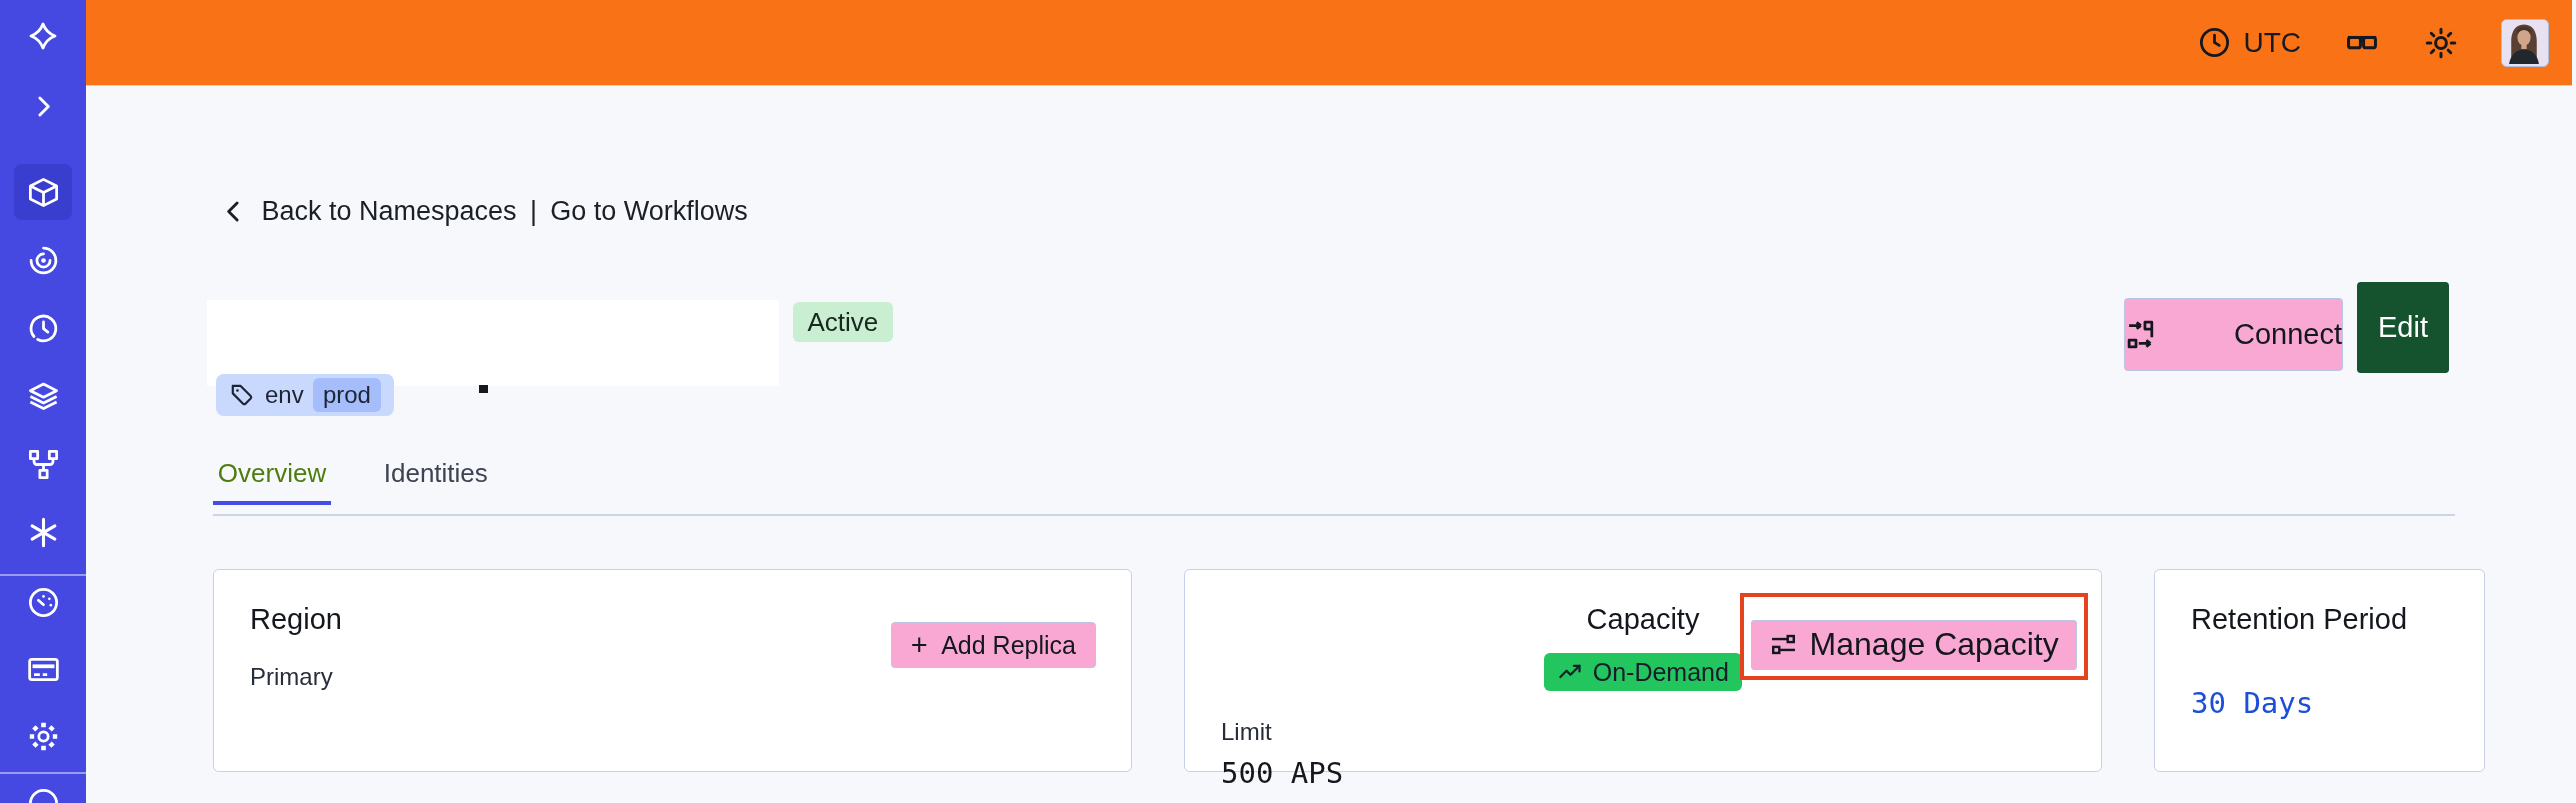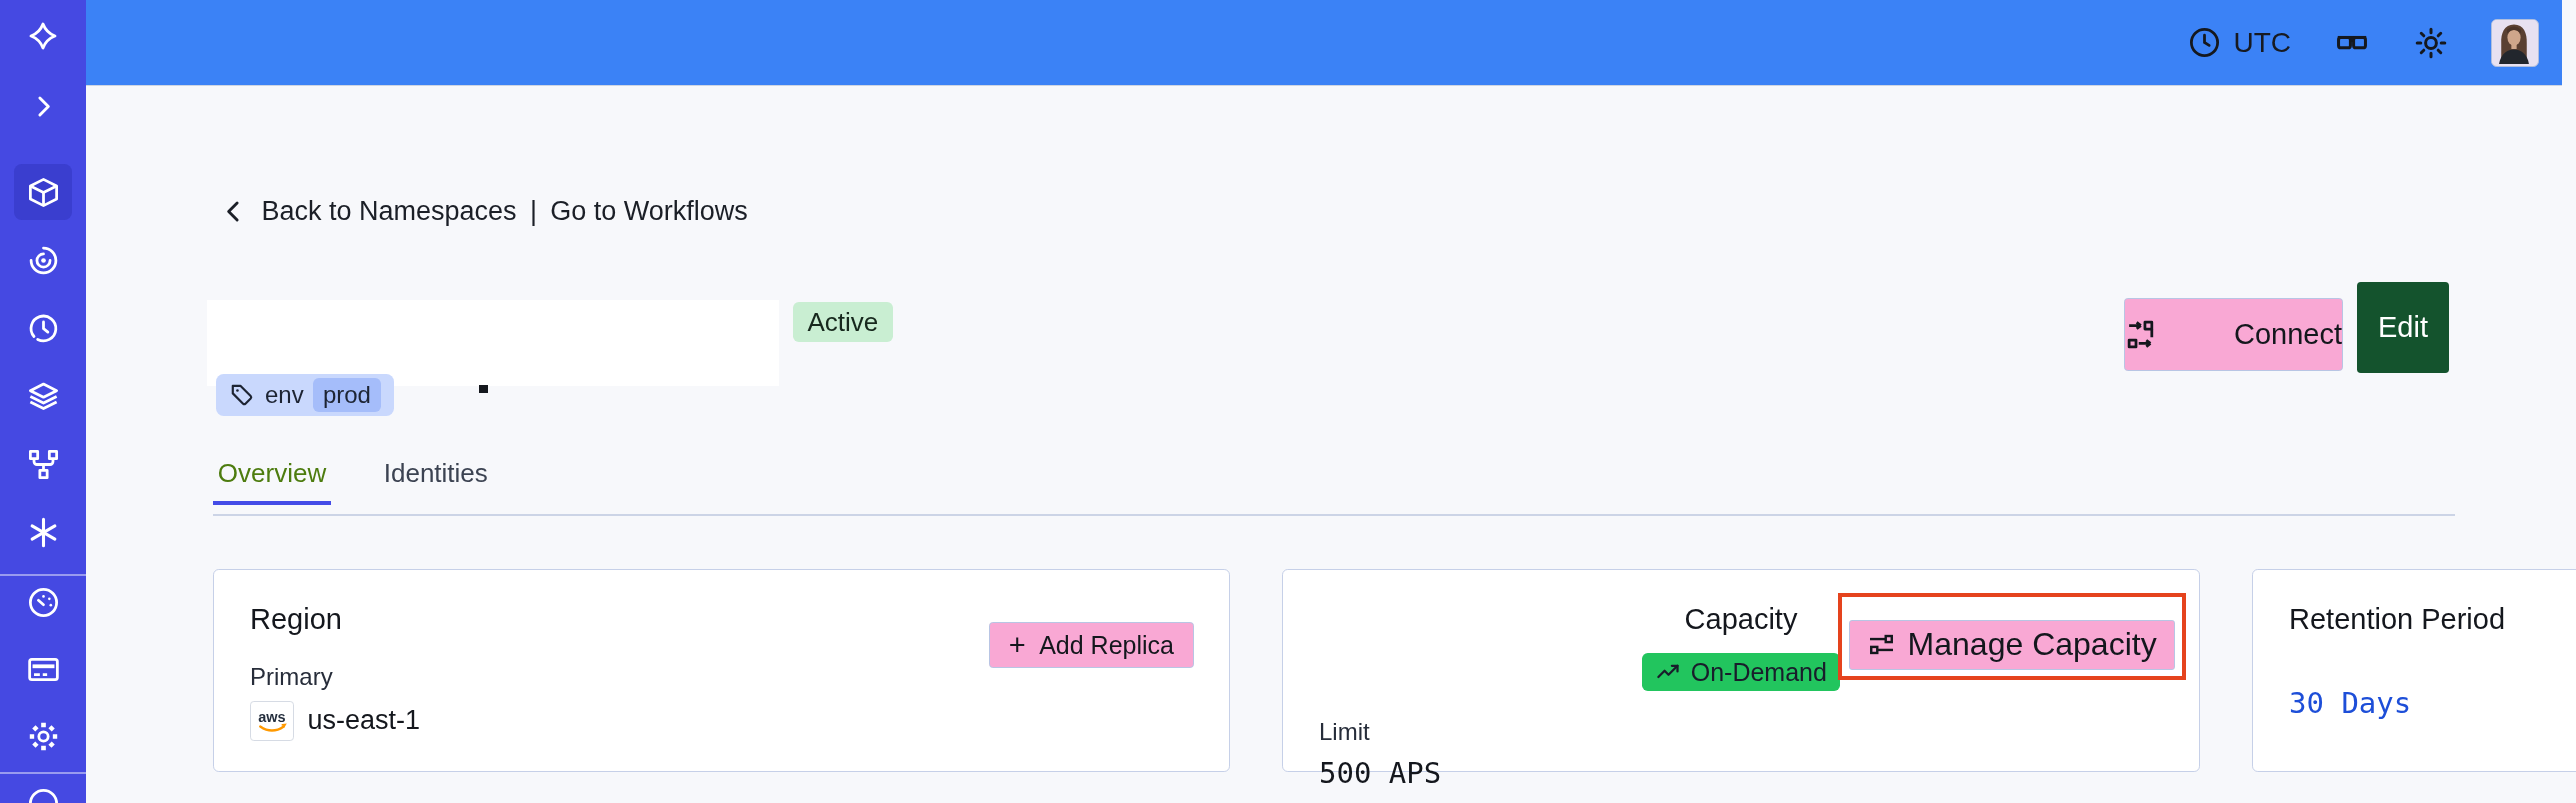--- a/index.html
+++ b/index.html
@@ -7,21 +7,21 @@
   body { font-family:"Liberation Sans", sans-serif; }
   .app { position:relative; width:2576px; height:804px; background:#f7f8fb; overflow:hidden; }
 
   
   .sidebar { position:absolute; left:0; top:0; width:86px; height:804px; background:#4549e2; z-index:5; }
   .side-item { position:absolute; left:0; width:86px; display:flex; justify-content:center; }
   .side-active { position:absolute; left:14.4px; top:164px; width:58px; height:56px; background:#3a3ecf; border-radius:7.7px; display:flex; align-items:center; justify-content:center; }
   .side-divider { position:absolute; left:0; width:86px; height:1.9px; background:rgba(255,255,255,0.45); }
 
   
-  .topbar { position:absolute; left:72px; top:0; width:2490px; height:86px; background:#3b82f6; border-bottom:1.9px solid #cdd5e3; display:flex; align-items:center; justify-content:flex-end; gap:42px; padding-right:23px; z-index:4; }
+  .topbar { position:absolute; left:82px; top:0; width:2490px; height:86px; background:#f97316; border-bottom:1.9px solid #cdd5e3; display:flex; align-items:center; justify-content:flex-end; gap:42px; padding-right:23px; z-index:4; }
   .tz-group { display:flex; align-items:center; gap:11.5px; }
   .tz-label { font-size:28px; font-weight:500; color:#171a21; }
   .avatar { width:48px; height:48px; border:1.9px solid #aebedf; border-radius:5.8px; overflow:hidden; background:#e8e1f1; }
 
   
   .breadcrumb { position:absolute; left:219px; top:196px; display:flex; align-items:center; gap:13.4px; font-size:27px; color:#1b1f27; font-weight:500; }
   .crumb-sep { color:#1b1f27; font-weight:400; }
 
   
   .title-redaction { position:absolute; left:207px; top:300px; width:572px; height:86px; background:#ffffff; }
@@ -36,21 +36,21 @@
 
   
   .tabbar-line { position:absolute; left:213px; top:514px; width:2242px; height:1.9px; background:#ccd4e6; }
   .tabs { position:absolute; left:213px; top:458px; display:flex; gap:48px; }
   .tab { font-size:26px; color:#3c4352; padding:0 4.8px 16.3px 4.8px; cursor:pointer; }
   .tab.active { color:#4d7c0f; font-weight:500; border-bottom:4.8px solid #444ce7; padding-bottom:11.5px; }
 
   
   .cards { position:absolute; left:213px; top:569px; display:flex; gap:52px; }
   .card { position:relative; background:#ffffff; border:1.9px solid #c6d0e8; border-radius:5.8px; height:203px; padding:33px 36px; }
-  .card-region { width:1017px; }
+  .card-region { width:919px; }
   .card-capacity { width:918px; }
   .card-retention { width:331px; }
   .card-title { font-size:29px; font-weight:500; color:#14171d; }
   .card-header { display:flex; align-items:center; gap:17.3px;flex-direction:column; }
   .field-label { margin-top:27px; font-size:24px; color:#272d3a; }
   .mono-value { margin-top:9.6px; font-family:"DejaVu Sans Mono", monospace; font-size:29px; color:#14171d; }
   .retention-value { margin-top:50px; font-family:"DejaVu Sans Mono", monospace; font-size:29px; color:#1d4ed8; }
 
   .add-replica-btn { position:absolute; top:36px; right:35px; height:46px; padding:0 19px; font-size:25px; font-weight:500; }
   .plus-glyph { font-size:29px; font-weight:400; line-height:1; }
@@ -240,28 +240,20 @@
 
   <div class="cards">
 
     <section class="card card-region">
       <div class="card-title">Region</div>
       <button class="btn add-replica-btn">
         <span class="plus-glyph">+</span>
         <span>Add Replica</span>
       </button>
       <div class="field-label">Primary</div>
-      <div class="region-row">
-        <svg class="aws-badge" viewBox="0 0 46 42">
-          <text x="23" y="22" text-anchor="middle" font-family="Liberation Sans, sans-serif" font-size="16" font-weight="bold" fill="#252f3e">aws</text>
-          <path d="M10 27 q13 9 26 0" fill="none" stroke="#ff9900" stroke-width="2.6" stroke-linecap="round"></path>
-          <path d="M36 27.5 l1.5 -2.5 l-3 0.3" fill="none" stroke="#ff9900" stroke-width="2" stroke-linecap="round"></path>
-        </svg>
-        <span class="region-value">us-east-1</span>
-      </div>
     </section>
 
     <section class="card card-capacity">
       <div class="card-header">
         <div class="card-title">Capacity</div>
         <div class="ondemand-badge">
           <svg width="27" height="27" viewBox="0 0 24 24" fill="none" stroke="#191d2b" stroke-width="2" stroke-linecap="round" stroke-linejoin="round">
             <path d="M3 16 l5.5 -5.5 3.5 3.5 8 -8"></path>
             <path d="M15 6 h5 v5"></path>
           </svg>

